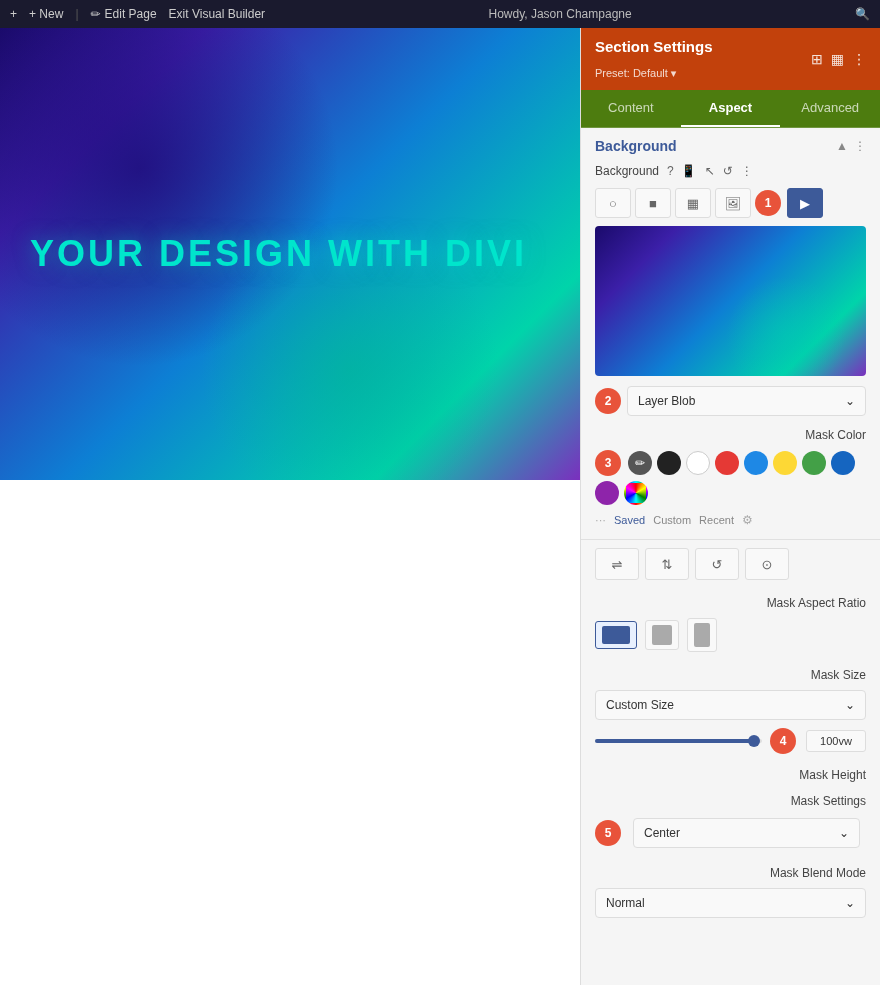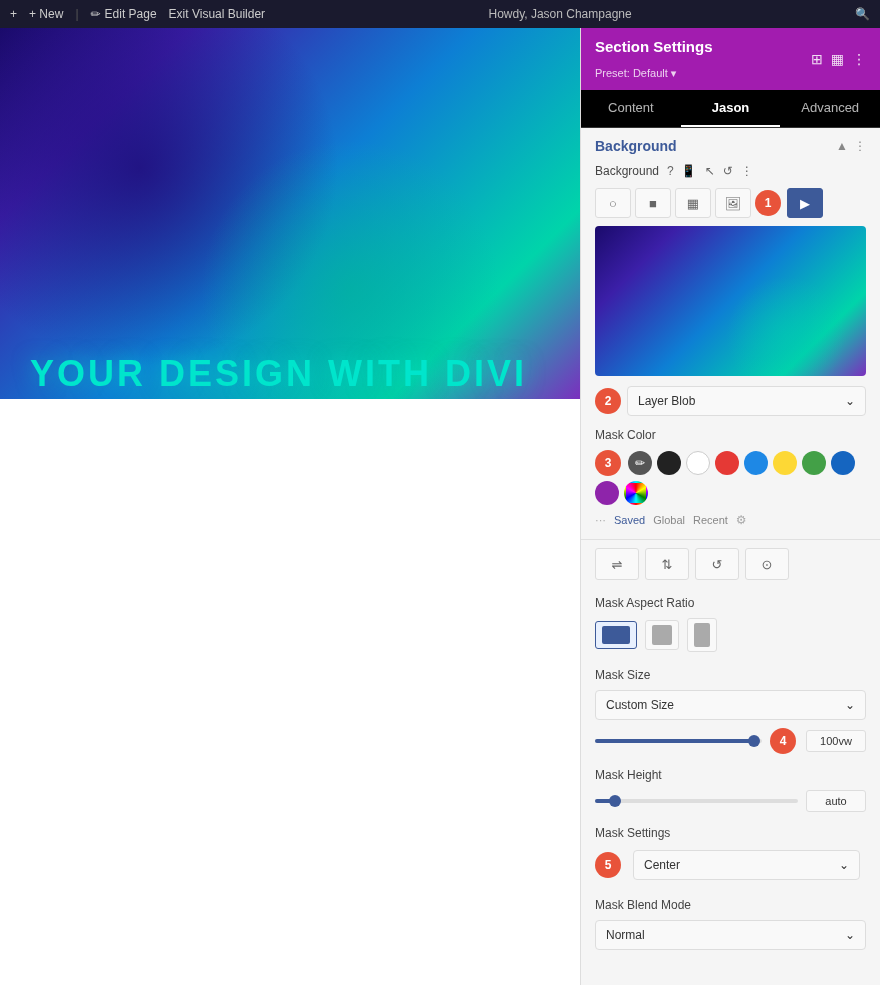--- a/index.html
+++ b/index.html
@@ -32,26 +32,26 @@
 
     
     .canvas-area {
       flex: 1;
       background: #fff;
       position: relative;
       overflow: hidden;
     }
     .canvas-hero {
       width: 100%;
-      height: 371px;
+      height: 452px;
       background: linear-gradient(135deg, #1a0a6b 0%, #3b1fa8 20%, #0d7fd4 50%, #00d4aa 80%, #7b2fbe 100%);
       display: flex;
-      align-items: flex-end;
+      align-items: center;
       justify-content: flex-start;
-      padding: 4px 30px;
+      padding: 16px 30px;
       position: relative;
       overflow: hidden;
     }
     .canvas-hero::before {
       content: '';
       position: absolute;
       top: -60px; left: -60px;
       width: 400px; height: 400px;
       border-radius: 50%;
       background: radial-gradient(circle, rgba(30,10,120,0.8) 0%, transparent 70%);
@@ -86,35 +86,35 @@
       background: #f5f5f5;
       border-left: 1px solid #ddd;
       display: flex;
       flex-direction: column;
       flex-shrink: 0;
       overflow-y: auto;
     }
 
     
     .panel-header {
-      background: #a21caf;
+      background: #c2410c;
       color: #fff;
       padding: 10px 14px;
       display: flex;
       align-items: center;
       justify-content: space-between;
     }
     .panel-header-title { font-size: 15px; font-weight: 600; }
     .panel-header-preset { font-size: 11px; color: rgba(255,255,255,0.8); margin-top: 12px; display: flex; align-items: center; gap: 4px; cursor: pointer; }
     .panel-header-icons { display: flex; gap: 8px; align-items: center; }
     .panel-icon-btn { color: #fff; cursor: pointer; font-size: 14px; opacity: 0.85; }
 
     
     .panel-tabs {
-      background: #000000;
+      background: #4d7c0f;
       display: flex;
       border-bottom: 1px solid rgba(255,255,255,0.2);
     }
     .panel-tab {
       flex: 1;
       text-align: center;
       padding: 10px 0;
       color: rgba(255,255,255,0.7);
       font-size: 13px;
       cursor: pointer;
@@ -213,20 +213,21 @@
       justify-content: space-between;
       cursor: pointer;
     }
 
     
     .field-label {
       padding: 8px 14px 4px;
       font-size: 12px;
       font-weight: 500;
       color: #444;
+      text-align: right;
     }
 
     
     .color-row {
       display: flex;
       align-items: center;
       padding: 4px 14px 6px;
       gap: 5px;
       flex-wrap: wrap;
     }
@@ -390,21 +391,21 @@
       </div>
       <div class="panel-header-icons">
         <span class="panel-icon-btn">⊞</span>
         <span class="panel-icon-btn">▦</span>
         <span class="panel-icon-btn">⋮</span>
       </div>
     </div>
 
     <div class="panel-tabs">
       <div class="panel-tab">Content</div>
-      <div class="panel-tab active">Jason</div>
+      <div class="panel-tab active">Aspect</div>
       <div class="panel-tab">Advanced</div>
     </div>
 
     <div class="section-heading">
       <span class="section-heading-title">Background</span>
       <div class="section-heading-icons">
         <span>▲</span>
         <span>⋮</span>
       </div>
     </div>
@@ -451,21 +452,21 @@
       <div class="color-swatch" style="background:#fdd835;"></div>
       <div class="color-swatch" style="background:#43a047;"></div>
       <div class="color-swatch" style="background:#1565c0;"></div>
       <div class="color-swatch" style="background:#8e24aa;"></div>
       <div class="color-swatch rainbow"></div>
     </div>
 
     <div class="saved-row">
       <span class="dots">···</span>
       <span class="saved-link">Saved</span>
-      <span>Global</span>
+      <span>Custom</span>
       <span>Recent</span>
       <span class="gear">⚙</span>
     </div>
 
     <div class="divider"></div>
 
     <div class="icon-btn-row">
       <div class="icon-btn">⇌</div>
       <div class="icon-btn">⇅</div>
       <div class="icon-btn">↺</div>
@@ -496,27 +497,20 @@
         <div class="slider-fill" style="width:95%;"></div>
         <div class="slider-thumb" style="left:95%;">
           
         </div>
       </div>
       <span class="step-inline" style="flex-shrink:0;">4</span>
       <div class="slider-value">100vw</div>
     </div>
 
     <div class="field-label">Mask Height</div>
-    <div class="slider-row">
-      <div class="slider-track">
-        <div class="slider-fill" style="width:10%;"></div>
-        <div class="slider-thumb" style="left:10%; background:#3d5a99;"></div>
-      </div>
-      <div class="slider-value">auto</div>
-    </div>
 
     <div class="field-label">Mask Settings</div>
     <div style="display:flex; align-items:center; gap:4px; padding: 0 14px 4px;">
       <span class="step-inline">5</span>
       <div class="panel-dropdown" style="flex:1; margin:6px;">
         <span>Center</span>
         <span>⌄</span>
       </div>
     </div>
 

